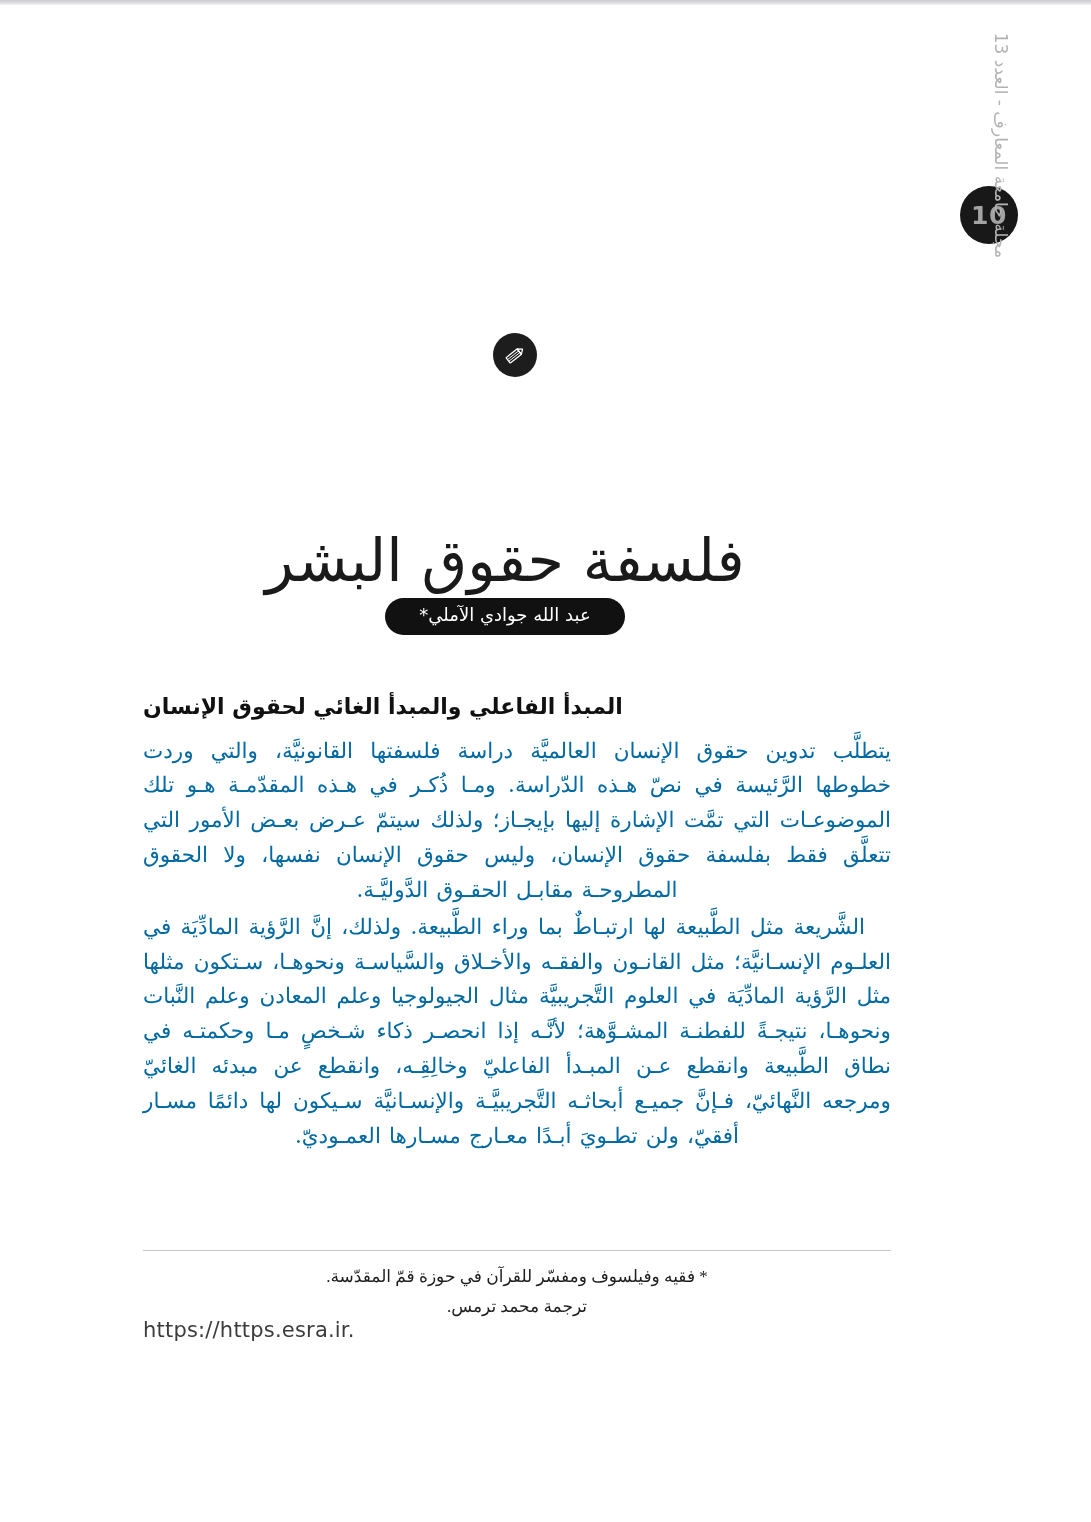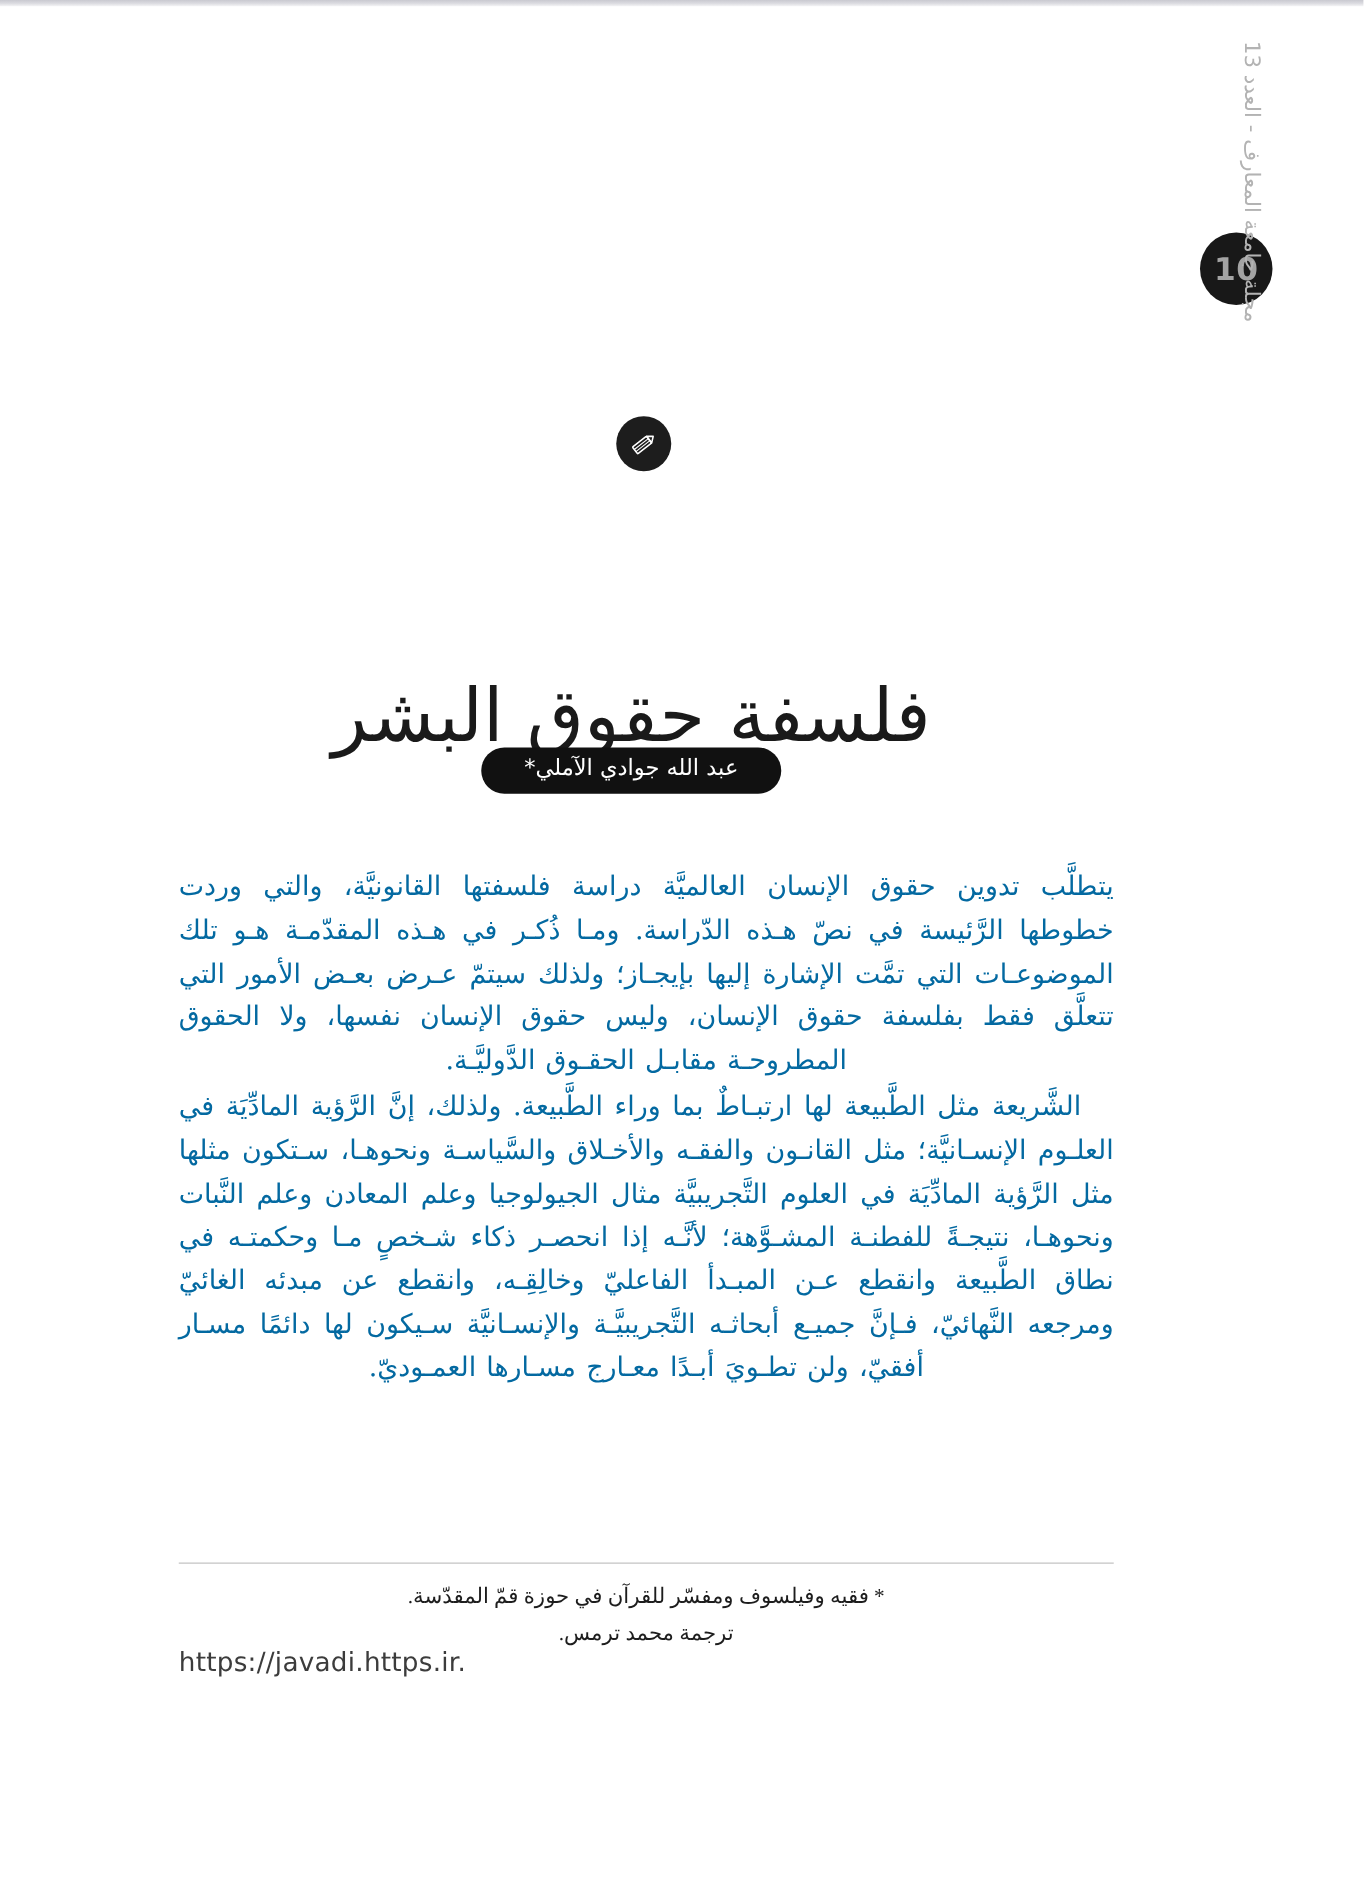--- a/index.html
+++ b/index.html
@@ -79,21 +79,21 @@
     background: #1d1d1d;
     display: flex;
     align-items: center;
     justify-content: center;
   }
   .emblem svg { display: block; }
 
   
   .doc-title {
     position: absolute;
-    top: 496px;
+    top: 484px;
     left: 0;
     width: 1010px;
     text-align: center;
     font-size: 59px;
     font-weight: 400;
     color: #1a1a1a;
     letter-spacing: 0px;
     line-height: 1.25;
     direction: rtl;
   }
@@ -215,26 +215,27 @@
     </span>
   </div>
 
   <h1 class="doc-title">فلسفة حقوق البشر</h1>
 
   <div class="author-chip-wrap">
     <span class="author-chip">عبد الله جوادي الآملي*</span>
   </div>
 
   <div class="body-col">
+    <h2 class="section-heading">المبدأ الفاعلي والمبدأ الغائي لحقوق الإنسان</h2>
     <p class="para">يتطلَّب تدوين حقوق الإنسان العالميَّة دراسة فلسفتها القانونيَّة، والتي وردت خطوطها الرَّئيسة في نصّ هـذه الدّراسة. ومـا ذُكـر في هـذه المقدّمـة هـو تلك الموضوعـات التي تمَّت الإشارة إليها بإيجـاز؛ ولذلك سيتمّ عـرض بعـض الأمور التي تتعلَّق فقط بفلسفة حقوق الإنسان، وليس حقوق الإنسان نفسها، ولا الحقوق المطروحـة مقابـل الحقـوق الدَّوليَّـة.</p>
     <p class="para indented">الشَّريعة مثل الطَّبيعة لها ارتبـاطٌ بما وراء الطَّبيعة. ولذلك، إنَّ الرَّؤية المادِّيَة في العلـوم الإنسـانيَّة؛ مثل القانـون والفقـه والأخـلاق والسَّياسـة ونحوهـا، سـتكون مثلها مثل الرَّؤية المادِّيَة في العلوم التَّجريبيَّة مثال الجيولوجيا وعلم المعادن وعلم النَّبات ونحوهـا، نتيجـةً للفطنـة المشـوَّهة؛ لأنَّـه إذا انحصـر ذكاء شـخصٍ مـا وحكمتـه في نطاق الطَّبيعة وانقطع عـن المبـدأ الفاعليّ وخالِقِـه، وانقطع عن مبدئه الغائيّ ومرجعه النَّهائيّ، فـإنَّ جميـع أبحاثـه التَّجريبيَّـة والإنسـانيَّة سـيكون لها دائمًا مسـار أفقيّ، ولن تطـويَ أبـدًا معـارج مسـارها العمـوديّ.</p>
   </div>
 
   <div class="footnote-rule"></div>
 
   <div class="footnotes">
     <span class="footnote-line">* فقيه وفيلسوف ومفسّر للقرآن في حوزة قمّ المقدّسة.</span>
     <span class="footnote-line">ترجمة محمد ترمس.</span>
   </div>
 
-  <div class="source-url">https://javadi.https.ir.</div>
+  <div class="source-url">https://https.esra.ir.</div>
 
 </div>
 
 </body></html>

